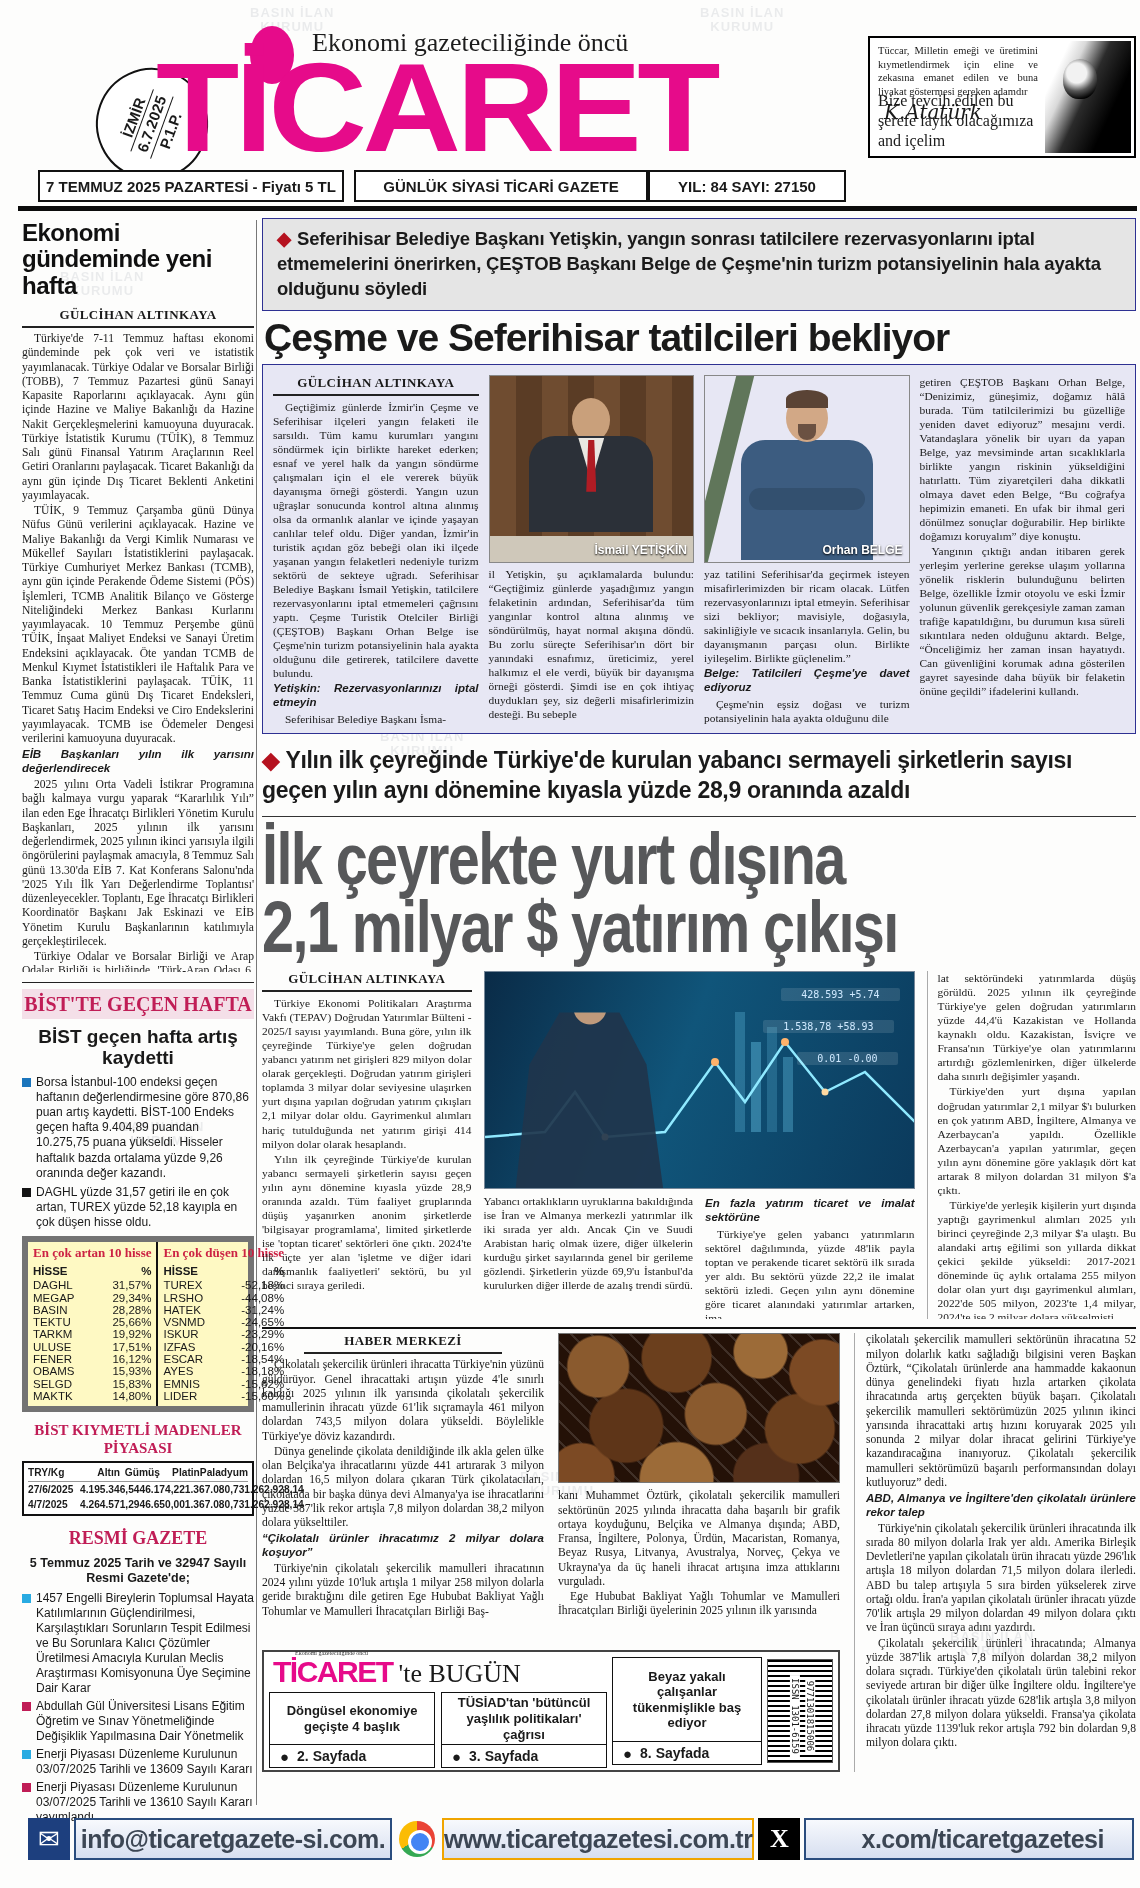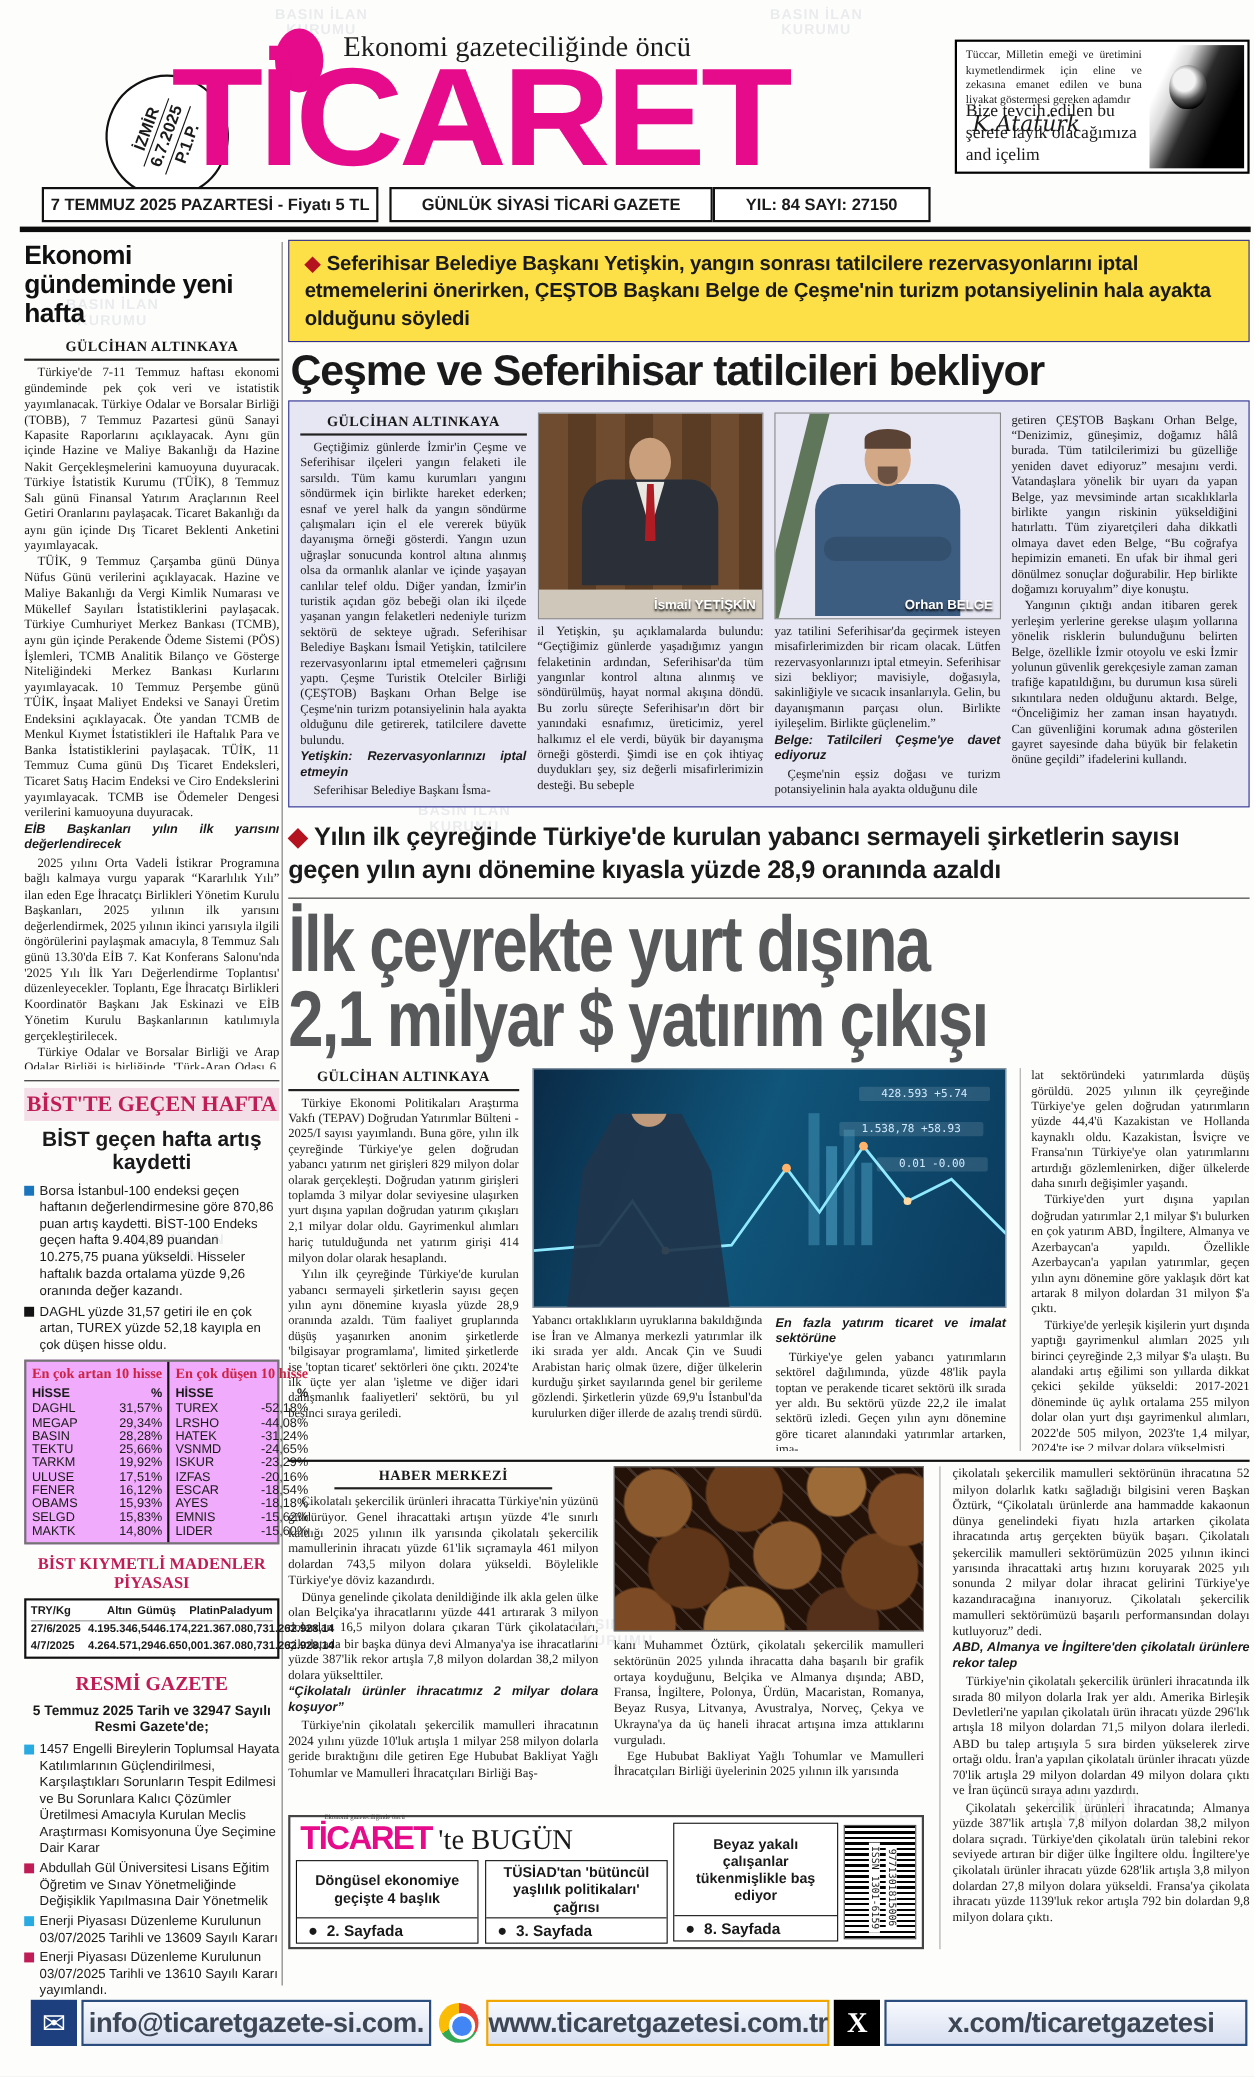--- a/index.html
+++ b/index.html
@@ -50,38 +50,38 @@
   .lc-title{font:900 24px/1.1 "Liberation Sans",sans-serif;letter-spacing:-.5px;color:#101010;margin-bottom:8px;}
   .eco-body{height:640px;overflow:hidden;font-size:11.6px;}
   .banner{margin-top:10px;border-top:1.5px solid #222;padding-top:6px;}
   .banner-in{background:#f4dfe8;color:#c01d56;text-align:center;
              font:bold 20px/1.5 "Liberation Serif",serif;height:30px;}
   .bist-h{font:900 19px/1.1 "Liberation Sans",sans-serif;margin:8px 0 6px 0;text-align:center;}
   .bullet{display:flex;gap:5px;font:12px/1.26 "Liberation Sans",sans-serif;text-align:left;margin-bottom:4px;}
   .sq{flex:0 0 9px;width:9px;height:9px;margin-top:3px;}
   .sq.blue{background:#1b75bc;} .sq.black{background:#141414;}
   .sq.cyan{background:#29abe2;} .sq.crimson{background:#c01d56;}
-  .stock-box{display:flex;border:2px solid #737373;margin-top:6px;background:#f0abfc;}
+  .stock-box{display:flex;border:6px solid #737373;margin-top:6px;background:#fef9c3;}
   .stock-half{flex:1;padding:3px 5px 4px 5px;}
   .stock-half.rgt{border-left:2px solid #111;}
   .stock-title{color:#cc2244;font:bold 13px/1.3 "Liberation Serif",serif;text-align:center;white-space:nowrap;}
   .stock-head,.trow{display:flex;justify-content:space-between;font:11.5px "Liberation Sans",sans-serif;line-height:1.07;}
   .stock-head{font-weight:bold;margin:3px 0 2px 0;}
   .metals-title{color:#c01d56;font:bold 15px/1.2 "Liberation Serif",serif;text-align:center;margin-top:9px;}
   .metals{border:2px solid #111;margin-top:4px;padding:2px 4px;font:bold 10.2px/1.5 "Liberation Sans",sans-serif;background:#fff;}
   .mrow{display:flex;} .mrow span{flex:1;text-align:right;white-space:nowrap;}
   .mrow span:first-child{flex:0 0 52px;text-align:left;}
   .mrow.h{border-bottom:1px solid #999;}
   .resmi-title{color:#c01d56;font:bold 18px/1.2 "Liberation Serif",serif;text-align:center;margin-top:12px;}
   .resmi-sub{font:bold 12.5px/1.25 "Liberation Sans",sans-serif;text-align:center;margin:6px 0 4px 0;}
   .resmi-item{display:flex;gap:5px;font:12px/1.25 "Liberation Sans",sans-serif;margin-bottom:3px;}
 
   
   .maincol{position:absolute;left:262px;top:218px;width:874px;}
-  .leadbox{background:#fde047;border:1.5px solid #2e3192;padding:8px 14px;
+  .leadbox{background:#e5e5e5;border:1.5px solid #2e3192;padding:8px 14px;
            font:bold 18.5px/1.35 "Liberation Sans",sans-serif;letter-spacing:-.2px;}
   .diamond{color:#b5121f;margin-right:6px;}
   .h-cesme{font:900 39px/1.1 "Liberation Sans",sans-serif;letter-spacing:-1px;margin:6px 0 4px 2px;white-space:nowrap;}
   .cesme-box{background:#e7e7f4;border:1.5px solid #2e3192;padding:10px;height:370px;overflow:hidden;
              display:grid;grid-template-columns:1fr 1fr 1fr 1fr;grid-template-rows:190px auto;gap:4px 10px;}
   .cesme-box .c1{grid-area:1/1/3/2;} .cesme-box .c4{grid-area:1/4/3/5;}
   .photo{position:relative;overflow:hidden;border:1px solid #888;}
   .pcap{position:absolute;right:6px;bottom:5px;color:#fff;font:bold 12px "Liberation Sans",sans-serif;
         text-shadow:0 1px 2px #000;}
   .ph1{background:repeating-linear-gradient(90deg,#6f4c30 0 26px,#5a3c25 26px 52px);}

